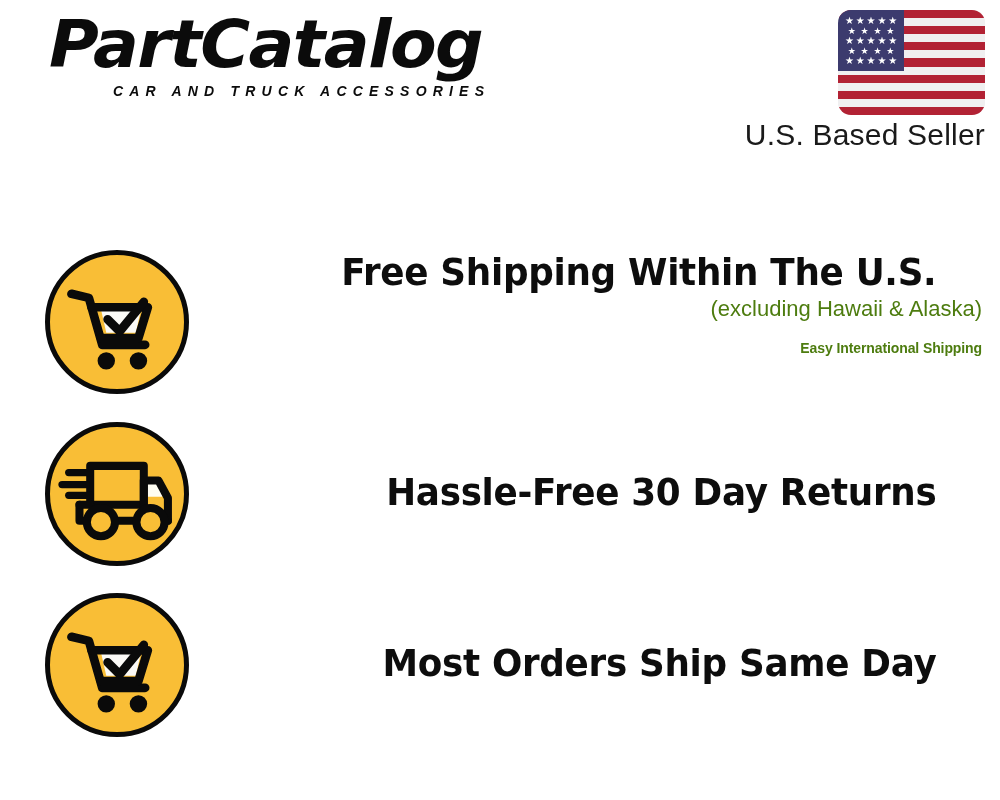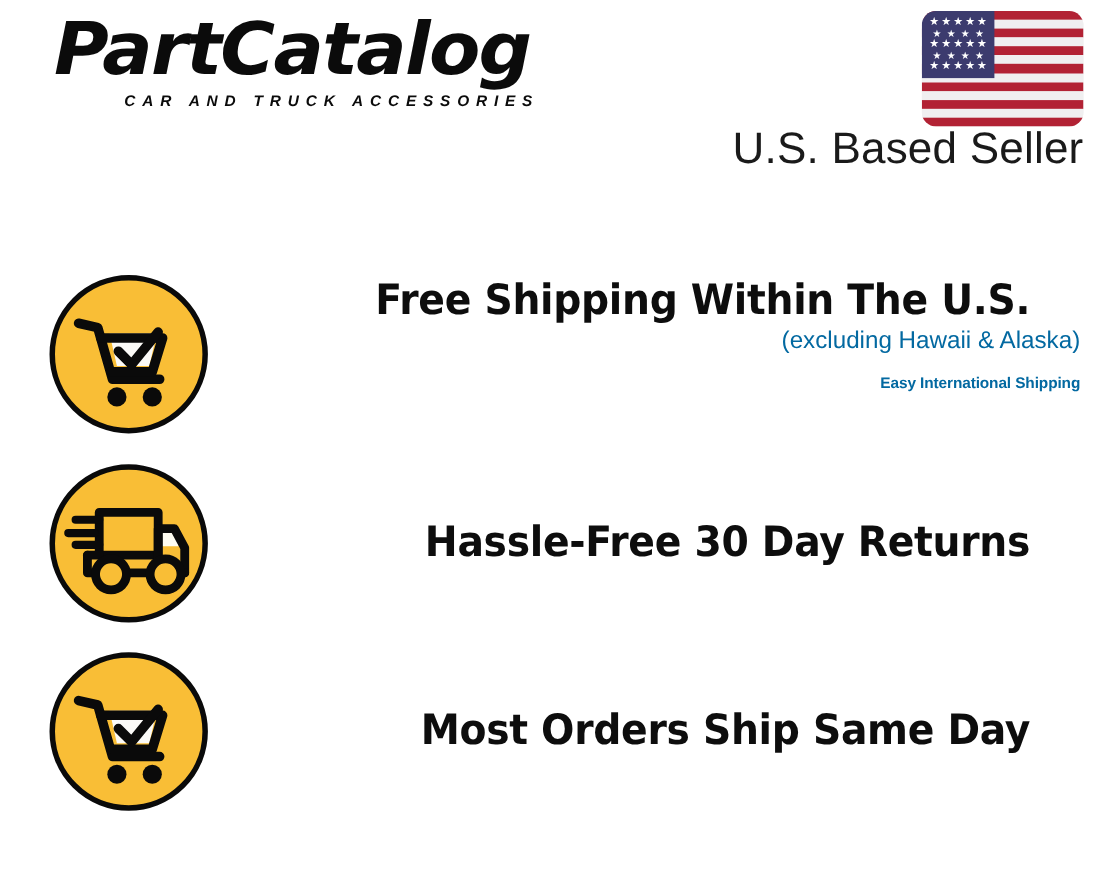--- a/index.html
+++ b/index.html
@@ -66,21 +66,21 @@
   .star-row { display:flex; justify-content:space-evenly; }
   .star-row span { color:#ffffff; font-size:10px; line-height:10px; }
   .star-row.offset span { font-size:9px; }
 
   #seller-label {
     position:absolute;
     right:15px;
     top:118px;
     font-family:"Liberation Sans", sans-serif;
     font-weight:400;
-    font-size:40px;
+    font-size:30px;
     line-height:34px;
     color:#1a1a1a;
     white-space:nowrap;
     letter-spacing:0.2px;
   }
 
   
   #benefits { position:absolute; left:0; top:230px; width:1000px; }
 
   .benefit-row { position:absolute; left:0; width:1000px; }
@@ -110,21 +110,21 @@
     color:#0d0d0d;
     transform:scaleX(0.94);
     transform-origin:left center;
     white-space:nowrap;
   }
   .benefit-sub {
     font-family:"Liberation Sans", sans-serif;
     font-weight:400;
     font-size:22px;
     line-height:30px;
-    color:#0369a1;
+    color:#4d7c0f;
     white-space:nowrap;
   }
   .benefit-sub.bold {
     font-weight:700;
     font-size:14px;
     line-height:32px;
     letter-spacing:-0.1px;
   }
   .row-pad-top { padding-top:8px; }
   .row-center { padding-top:48px; }

